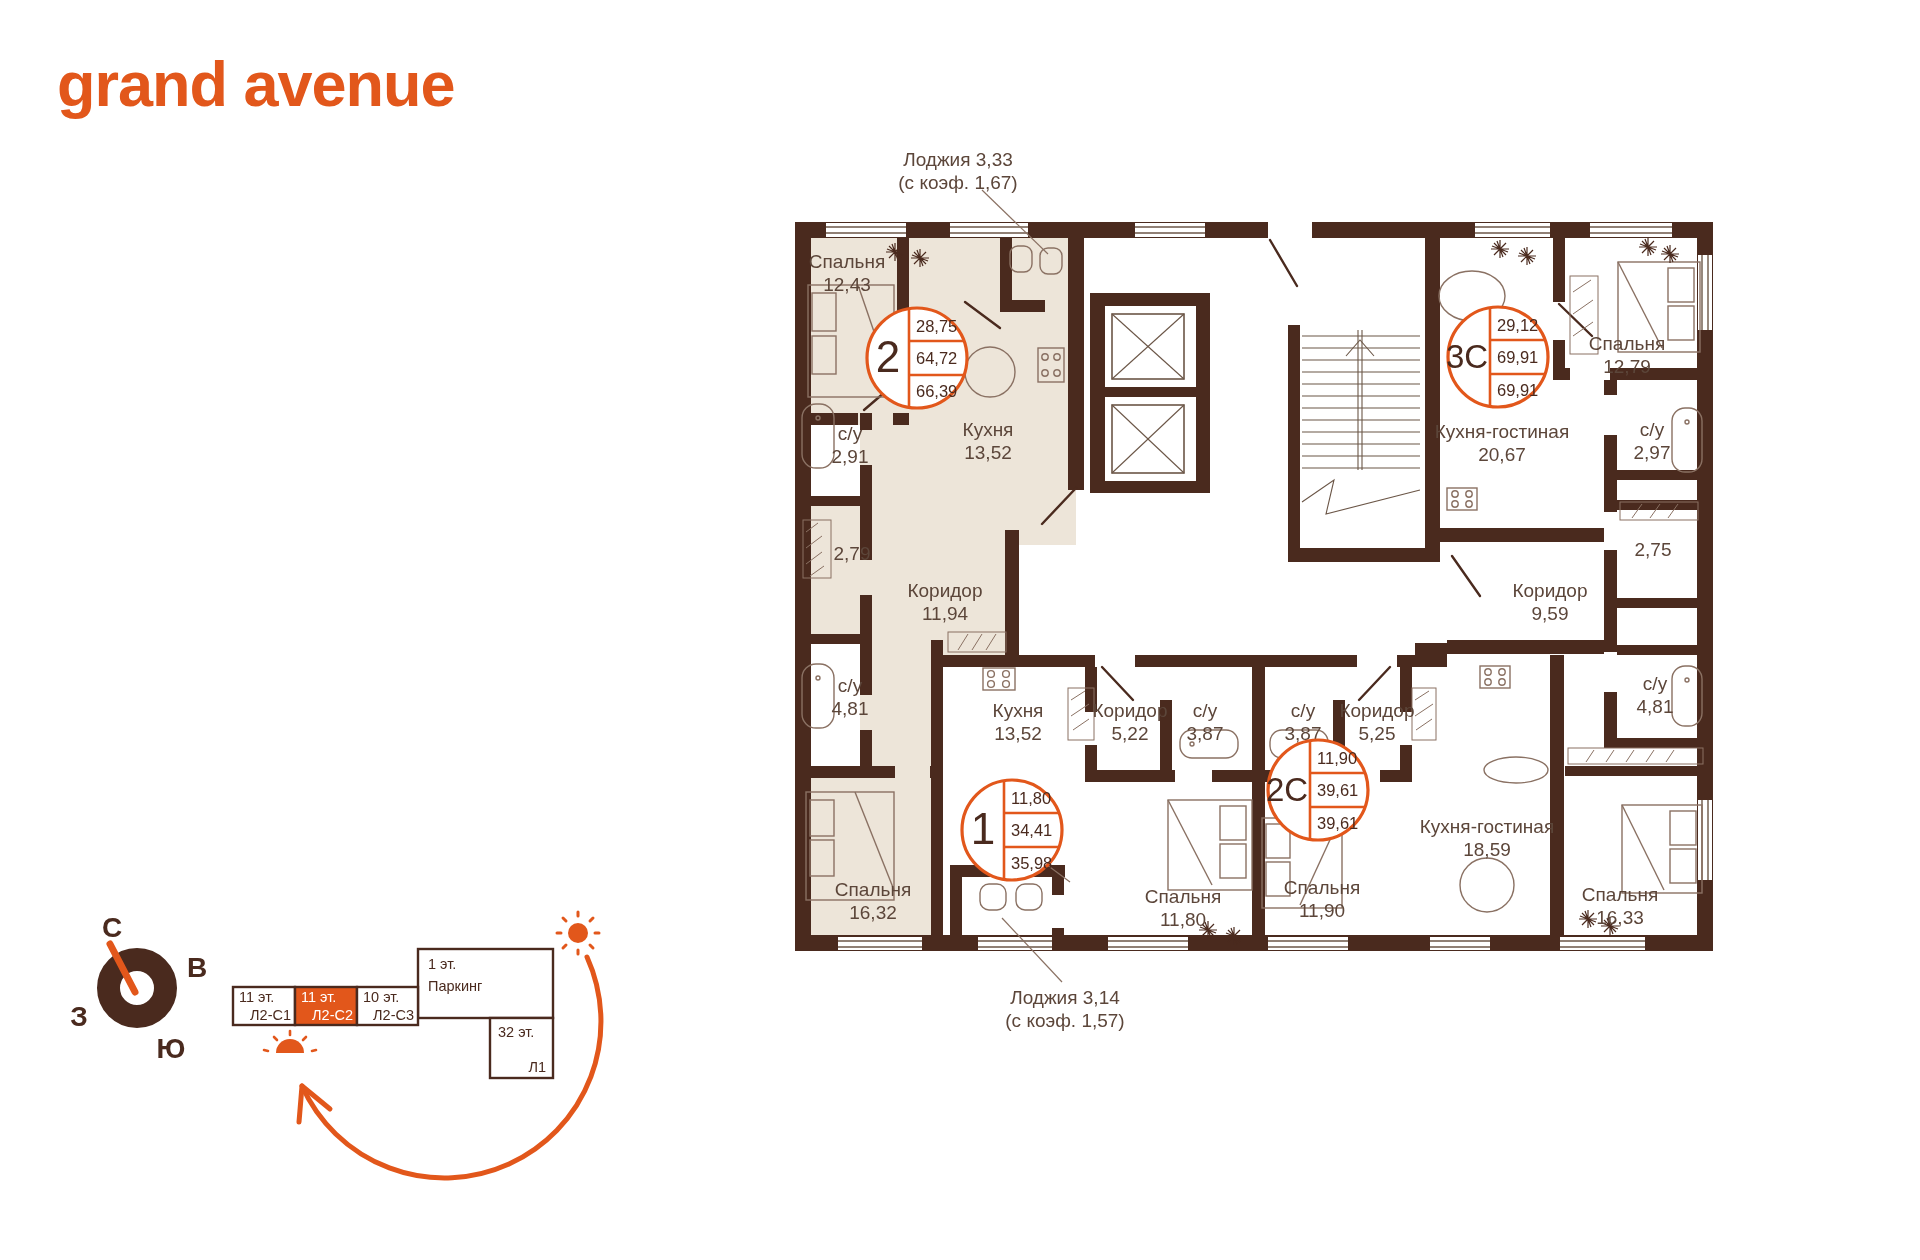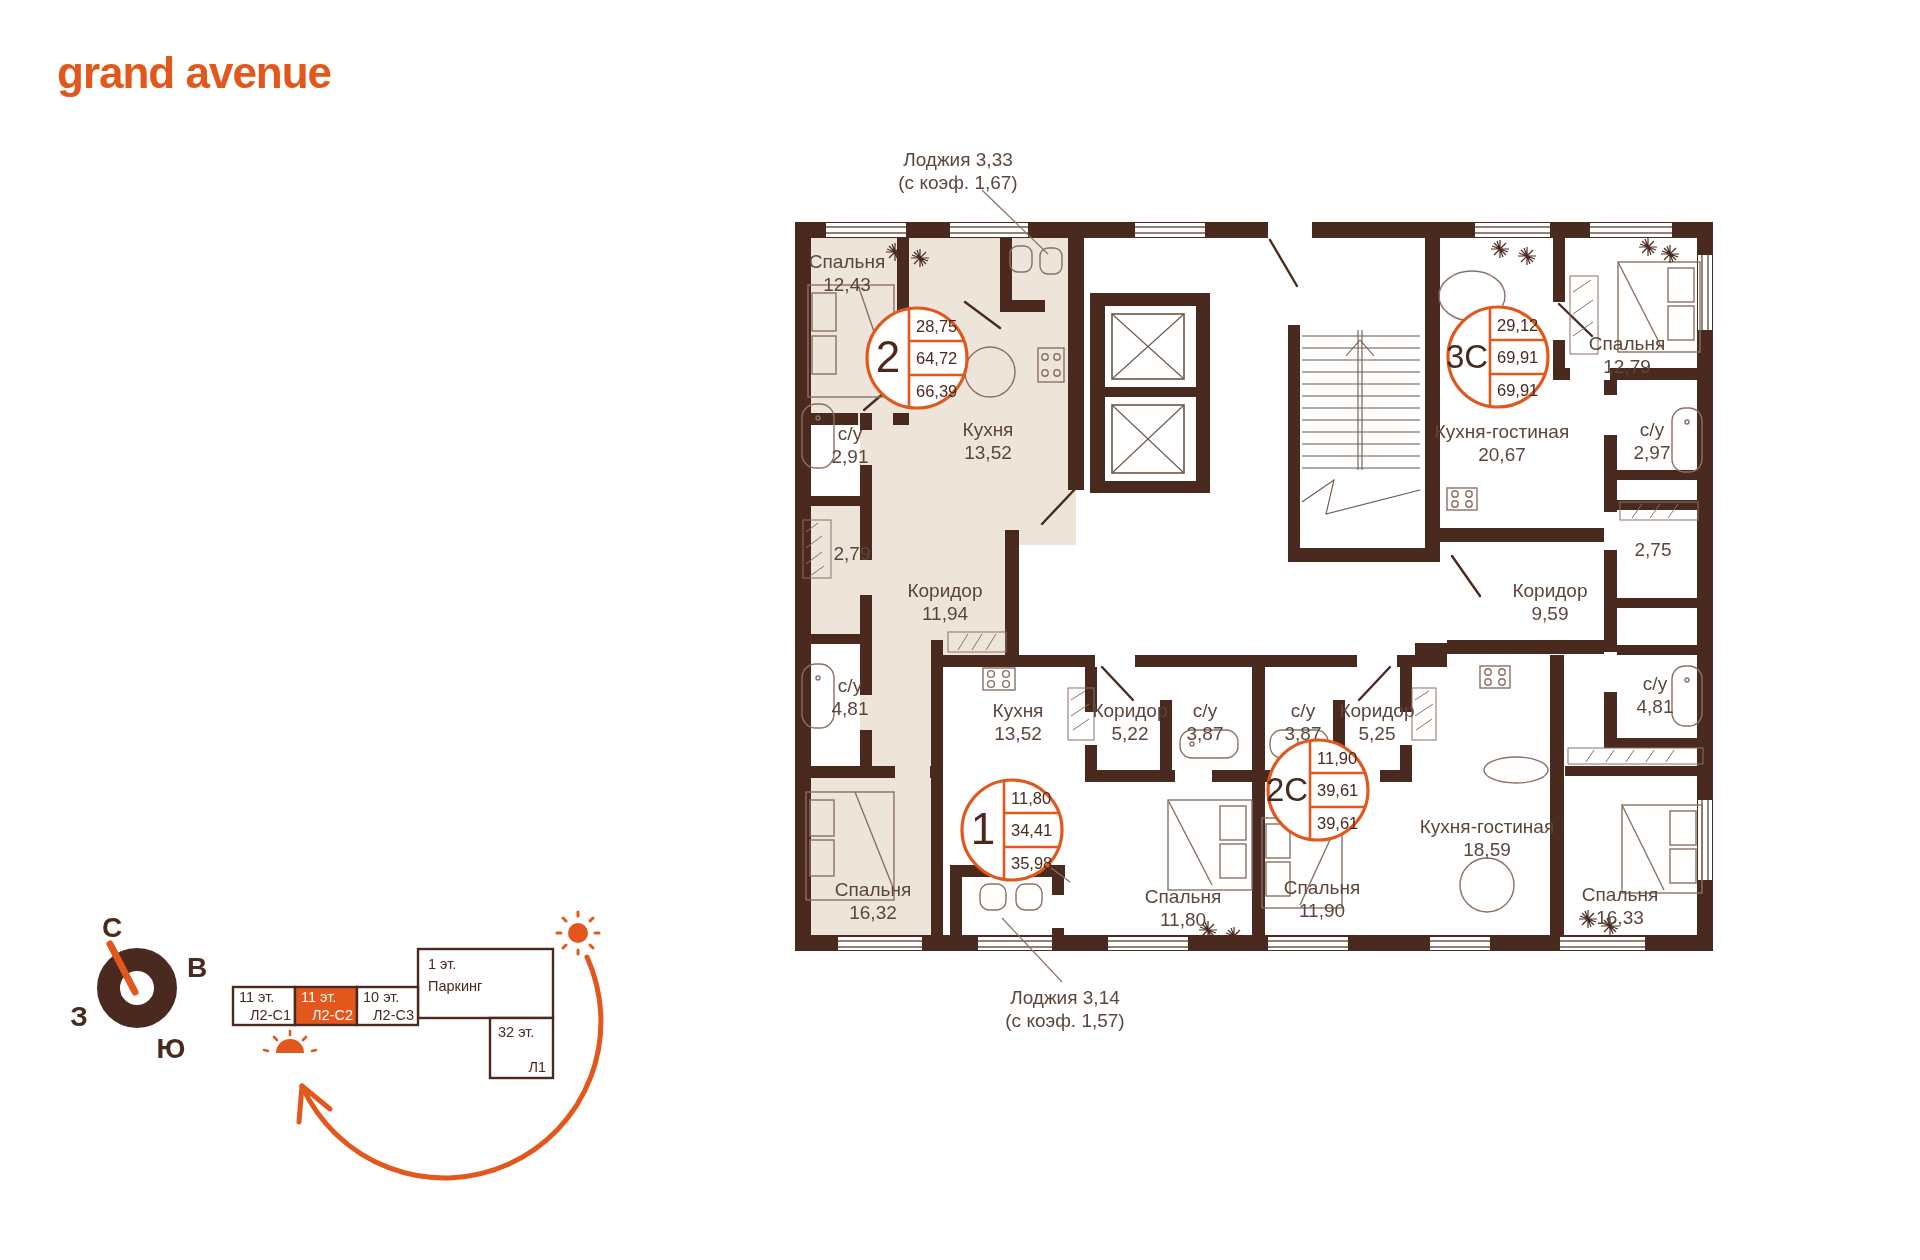--- a/index.html
+++ b/index.html
@@ -1,18 +1,18 @@
 <!DOCTYPE html>
 <html><head>
 <meta charset="utf-8">
 <style>
   html,body{margin:0;padding:0;background:#ffffff;}
   body{width:1920px;height:1260px;position:relative;overflow:hidden;
        font-family:"Liberation Sans", sans-serif;}
-  .logo{position:absolute;left:57px;top:48px;font-size:44px;font-weight:800;
+  .logo{position:absolute;left:57px;top:48px;font-size:63px;font-weight:800;
         letter-spacing:-1px;color:#E2571B;}
   svg{position:absolute;left:0;top:0;}
   .w{fill:#4A2A1E;}
   .beige{fill:#EDE5D9;}
   .white{fill:#ffffff;}
   .furn{stroke:#8A7163;stroke-width:1.4;fill:none;}
   .hatch{stroke:#8A7163;stroke-width:1;fill:none;}
   .winline{stroke:#6B5647;stroke-width:1.4;}
   .door{stroke:#4A2A1E;stroke-width:2.4;stroke-linecap:round;}
   .leader{stroke:#8A7163;stroke-width:1.2;}

